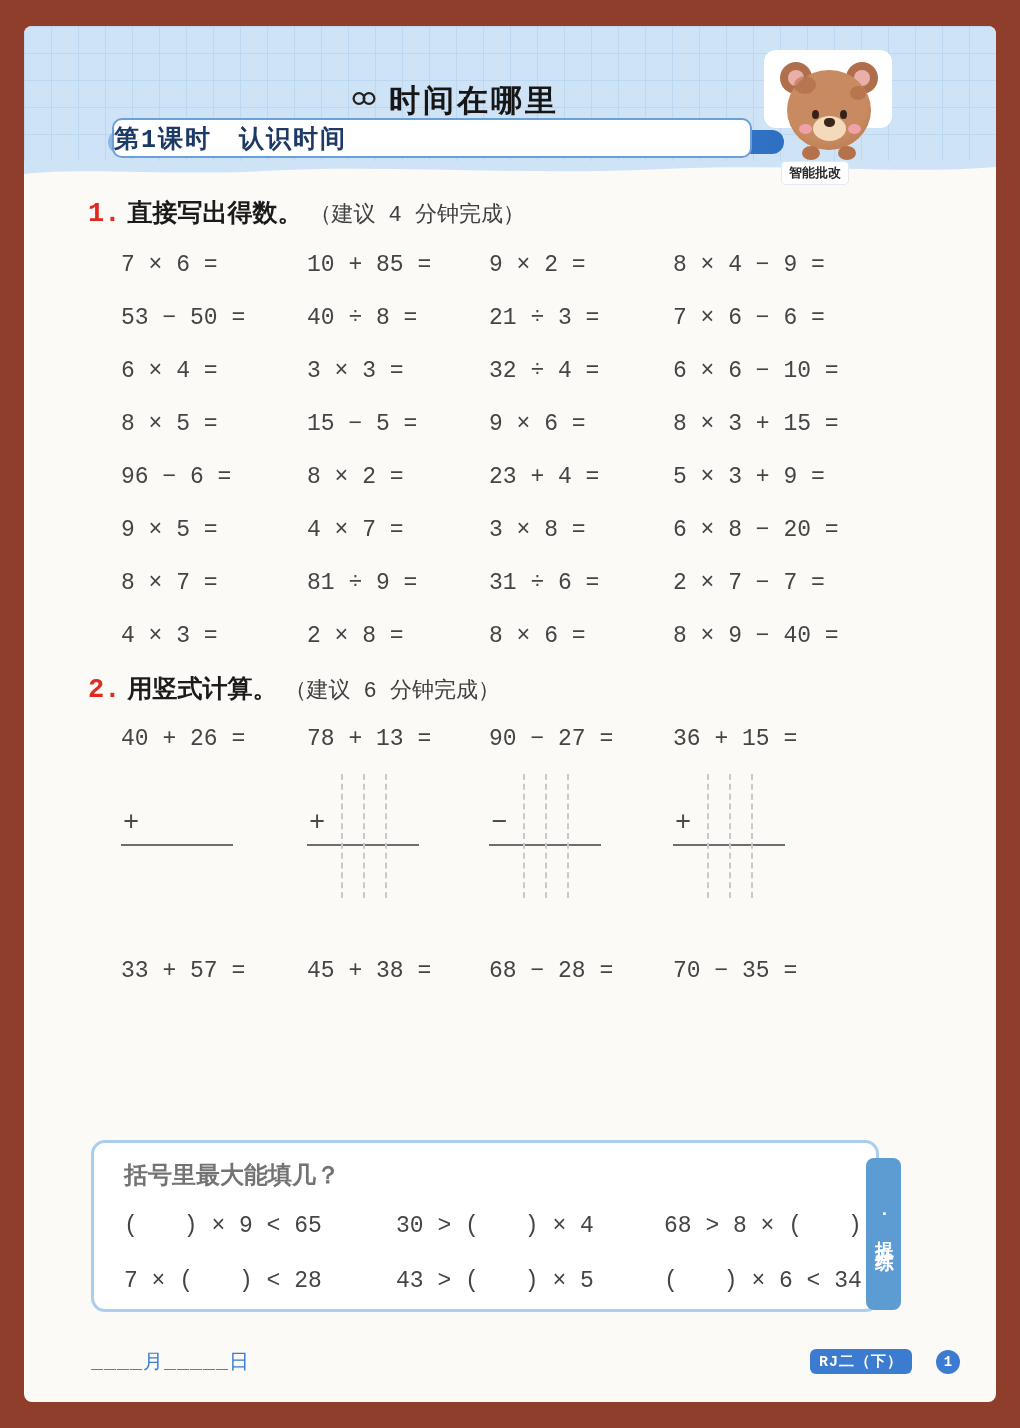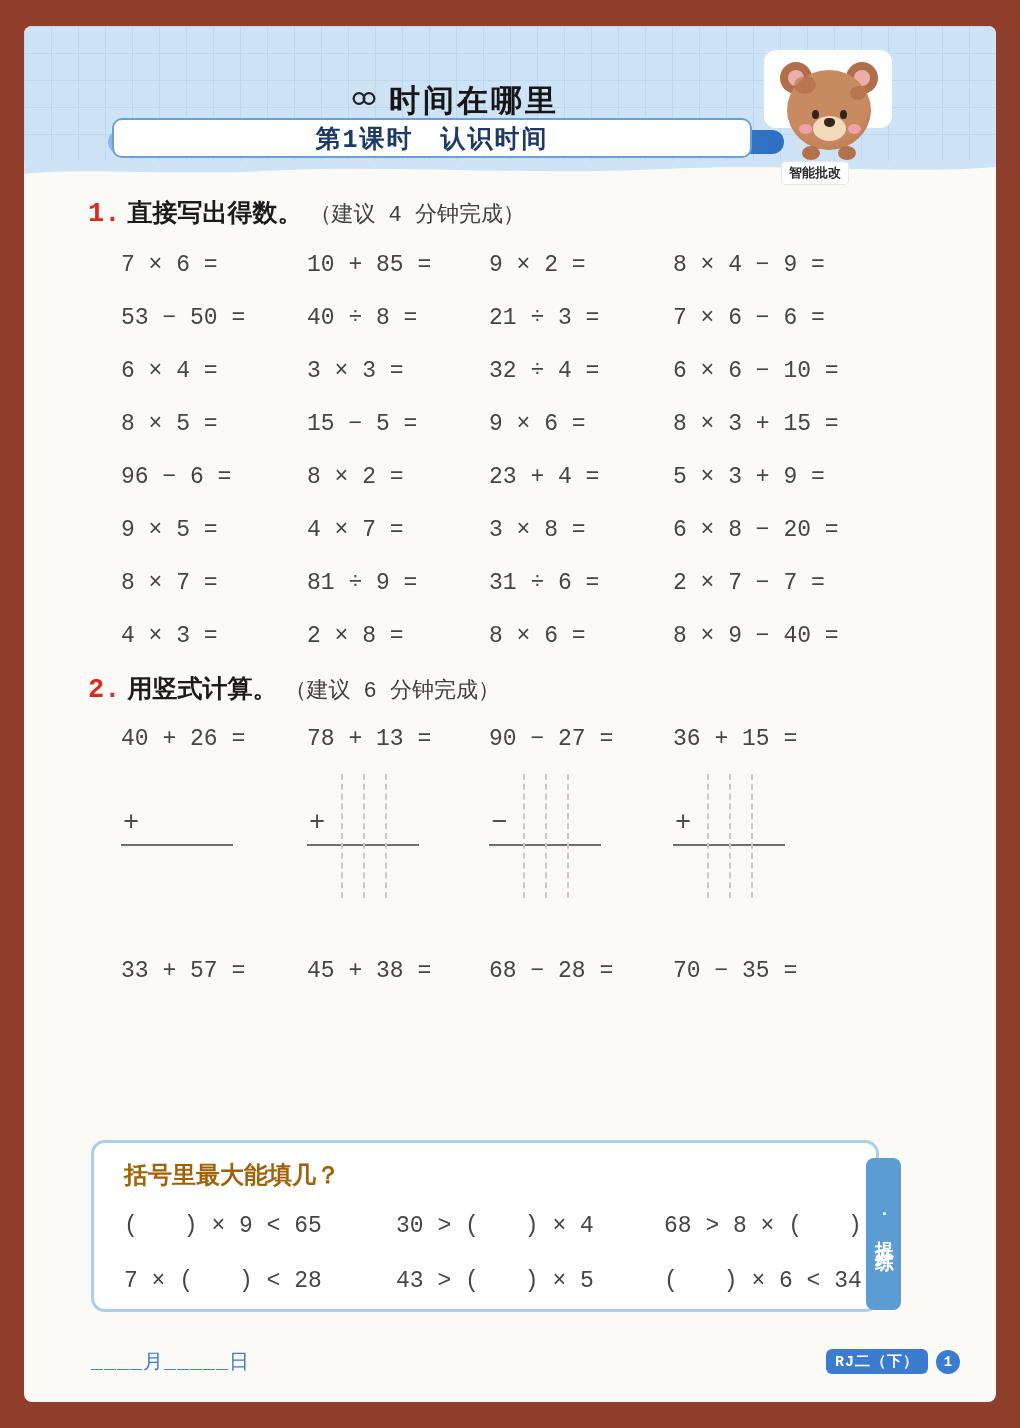--- a/index.html
+++ b/index.html
@@ -8,21 +8,21 @@
   
   .header{position:absolute;left:0;top:0;right:0;height:138px;background-color:#cfe3f7;border-radius:8px 8px 0 0;
     background-image:linear-gradient(#bcd7f0 1px,transparent 1px),linear-gradient(90deg,#bcd7f0 1px,transparent 1px);
     background-size:27px 27px;}
   .header-wave{position:absolute;left:0;bottom:-13px;width:100%;height:16px;}
   .unit-row{position:absolute;top:54px;left:0;width:100%;display:flex;justify-content:center;align-items:center;gap:12px;transform:translateX(-55px);z-index:2;}
   .unit-title{font-size:31px;font-weight:bold;color:#161616;letter-spacing:3px;}
   .ribbon{position:absolute;left:84px;top:104px;width:676px;height:24px;border-radius:12px;z-index:1;
     background:linear-gradient(90deg,#8cb8e8 0%,#4c8fd8 45%,#2f6fc2 100%);}
   .banner{position:absolute;left:88px;top:92px;width:640px;height:40px;background:#fff;border:2px solid #6b9fd8;border-radius:10px;
-    display:flex;align-items:center;justify-content:center;font-size:25px;font-weight:bold;color:#1d3a66;letter-spacing:2px;z-index:2;box-sizing:border-box;}
+    display:flex;align-items:center;justify-content:flex-start;font-size:25px;font-weight:bold;color:#1d3a66;letter-spacing:2px;z-index:2;box-sizing:border-box;}
   
   .mascot{position:absolute;right:112px;top:32px;width:110px;height:128px;z-index:3;}
   .m-card{position:absolute;left:-10px;top:-8px;width:128px;height:78px;background:#fff;border-radius:12px;}
   .m-ear{position:absolute;top:4px;width:32px;height:32px;border-radius:50%;background:#b06f4c;}
   .m-ear.l{left:6px}.m-ear.r{left:72px}
   .m-earin{position:absolute;top:12px;width:16px;height:16px;border-radius:50%;background:#eab0a8;}
   .m-earin.l{left:14px}.m-earin.r{left:80px}
   .m-head{position:absolute;left:13px;top:12px;width:84px;height:80px;border-radius:50%;
     background:radial-gradient(circle at 45% 35%,#c88a60 60%,#b5714b 100%);}
   .m-spot{position:absolute;border-radius:50%;background:#a8613d;opacity:.5;}
@@ -47,28 +47,28 @@
   #vc-top{top:690px;grid-auto-rows:46px;align-items:center;}
   #vc-bottom{top:922px;grid-auto-rows:46px;align-items:center;}
   #vc-work{top:748px;height:128px;}
   .vc{position:relative;height:128px;}
   .vc-sign{position:absolute;left:2px;top:34px;font-size:27px;color:#4a4a4a;}
   .vc-line{position:absolute;left:0;top:70px;width:112px;border-top:2px solid #6e6e6e;}
   .vc-dash{position:absolute;top:0;bottom:4px;width:0;border-left:2px dashed #c9c9c9;}
   .vc-dash.d1{left:34px}.vc-dash.d2{left:56px}.vc-dash.d3{left:78px}
   
   .bonus{position:absolute;left:67px;top:1114px;width:788px;height:172px;border:3px solid #abcdf0;border-radius:14px;background:#fff;box-sizing:border-box;padding:16px 0 0 30px;}
-  .bonus-title{font-size:24px;font-weight:bold;color:#a16207;margin-bottom:18px;}
+  .bonus-title{font-size:24px;font-weight:bold;color:#737373;margin-bottom:18px;}
   .bonus-grid{display:grid;grid-template-columns:272px 268px 1fr;row-gap:24px;font-size:23px;color:#454545;white-space:pre;}
   .tab{position:absolute;left:842px;top:1132px;width:35px;height:152px;background:#5d9bd3;border-radius:8px;color:#fff;
     display:flex;align-items:center;justify-content:center;writing-mode:vertical-rl;font-size:19px;font-weight:bold;letter-spacing:6px;z-index:2;}
   
   .footer{position:absolute;left:67px;right:36px;top:1322px;display:flex;justify-content:space-between;align-items:center;}
   .date{color:#3b7cd0;font-size:20px;letter-spacing:1px;}
-  .ed-group{display:flex;align-items:center;gap:8px;}
+  .ed-group{display:flex;align-items:center;gap:24px;}
   .edition{background:#3b7cd0;color:#fff;font-size:15px;font-weight:bold;padding:3px 9px;border-radius:6px;letter-spacing:1px;}
   .pnum{width:24px;height:24px;border-radius:50%;background:#3b7cd0;color:#fff;font-size:14px;font-weight:bold;display:flex;align-items:center;justify-content:center;}
 </style>
 </head>
 <body>
 
 <div class="frame">
   <div class="sheet">
 
     <div class="header">

